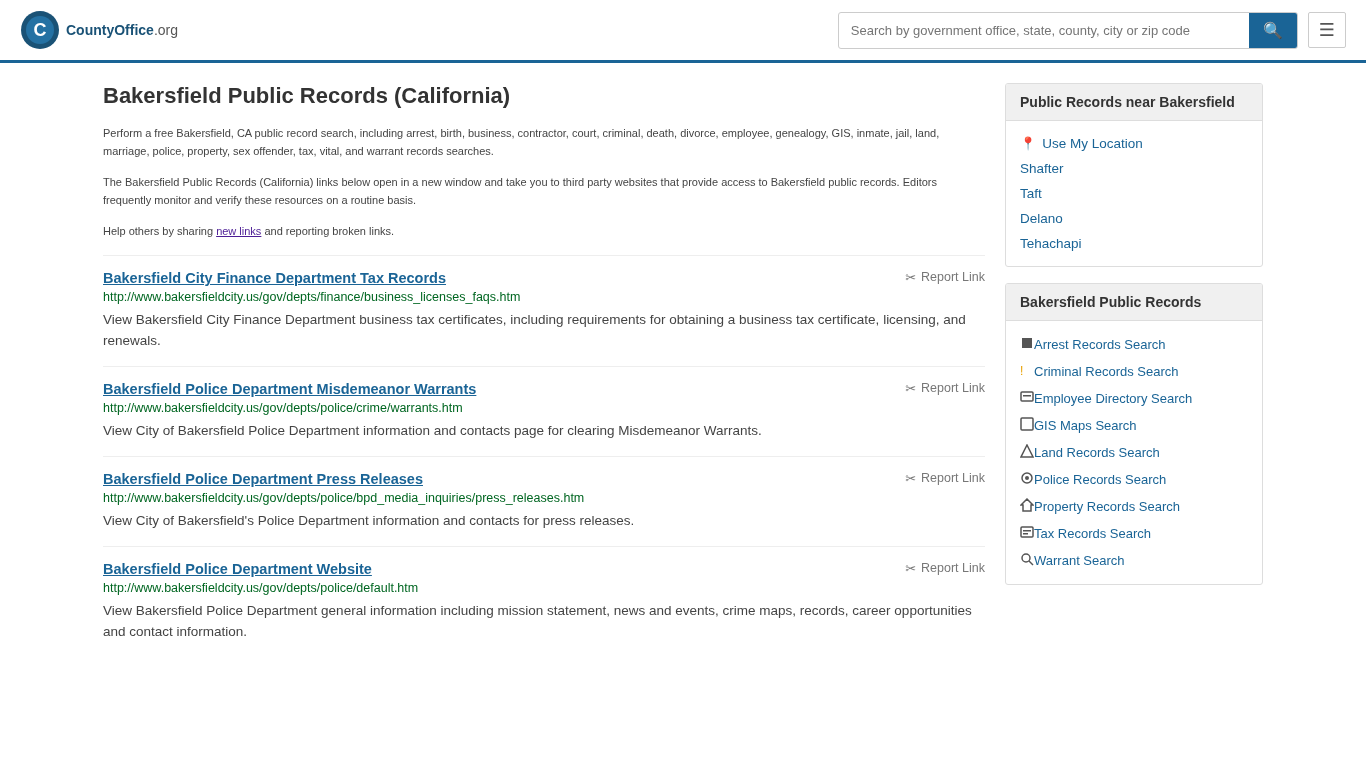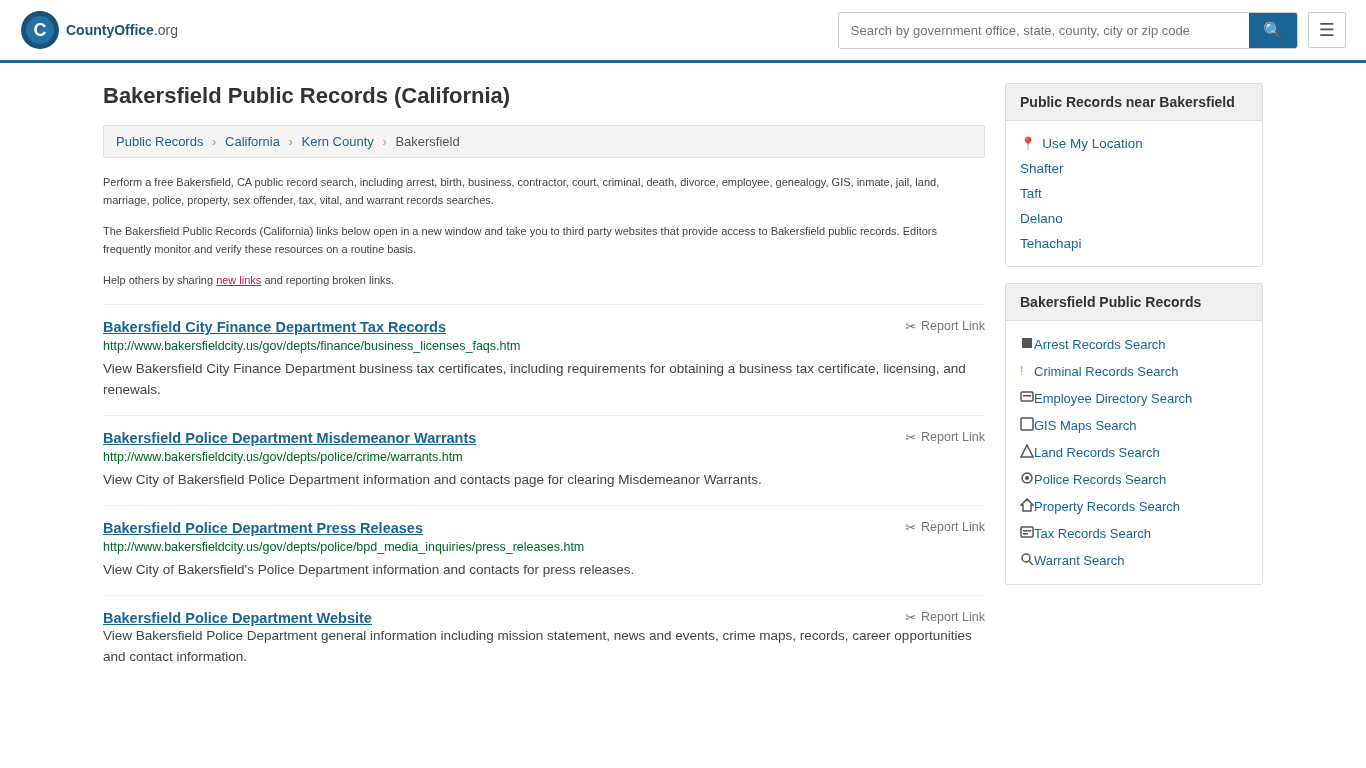--- a/index.html
+++ b/index.html
@@ -225,34 +225,25 @@
       <button id="search-btn" style="background:#1a6496;border:none;padding:8px 14px;cursor:pointer;color:#fff;font-size:16px;">🔍</button>
     </div>
     <button id="menu-btn" style="background:none;border:1px solid #ccc;cursor:pointer;font-size:18px;color:#555;padding:6px 10px;border-radius:2px;">☰</button>
   </div>
 </div>
 
 <div id="content">
   <div id="main">
     <h1 id="page-title" style="font-size:22px;font-weight:bold;color:#333;margin-bottom:16px;">Bakersfield Public Records (California)</h1>
 
-    <div id="breadcrumb" style="background:#f5f5f5;border:1px solid #e0e0e0;padding:8px 12px;font-size:13px;color:#555;margin-bottom:16px;border-radius:2px;">
-      <a style="color:#1a6496;text-decoration:none;">Public Records</a>
-      <span style="margin:0 5px;color:#999;">›</span>
-      <a style="color:#1a6496;text-decoration:none;">California</a>
-      <span style="margin:0 5px;color:#999;">›</span>
-      <a style="color:#1a6496;text-decoration:none;">Kern County</a>
-      <span style="margin:0 5px;color:#999;">›</span>
-      <span>Bakersfield</span>
-    </div>
 
     <p class="intro-text">Perform a free Bakersfield, CA public record search, including arrest, birth, business, contractor, court, criminal, death, divorce, employee, genealogy, GIS, inmate, jail, land, marriage, police, property, sex offender, tax, vital, and warrant records searches.</p>
     <p class="intro-text">The Bakersfield Public Records (California) links below open in a new window and take you to third party websites that provide access to Bakersfield public records. Editors frequently monitor and verify these resources on a routine basis.</p>
     <p class="intro-text">
-      <span>Help others by sharing </span><a style="color:#be185d;text-decoration:underline;">new links</a><span> and reporting broken links.</span>
+      <span>Help others by sharing </span><a style="color:#4c1d95;text-decoration:underline;">new links</a><span> and reporting broken links.</span>
     </p>
 
     <div id="records-list">
     <div class="record-item">
     <div class="record-header">
       <a class="record-title">Bakersfield City Finance Department Tax Records</a>
       <div class="report-link">
         <span style="font-size:13px;">✂</span>
         <span>Report Link</span>
       </div>
@@ -283,20 +274,21 @@
     <div class="record-desc">View City of Bakersfield's Police Department information and contacts for press releases.</div>
   </div>
         <div class="record-item">
     <div class="record-header">
       <a class="record-title">Bakersfield Police Department Website</a>
       <div class="report-link">
         <span style="font-size:13px;">✂</span>
         <span>Report Link</span>
       </div>
     </div>
+    <div class="record-url">http://www.bakersfieldcity.us/gov/depts/police/default.htm</div>
     <div class="record-desc">View Bakersfield Police Department general information including mission statement, news and events, crime maps, records, career opportunities and contact information.</div>
   </div>
       </div>
   </div>
 
   <div id="sidebar">
 
     <div class="sidebar-box">
       <div class="sidebar-box-title">Public Records near Bakersfield</div>
       <div class="sidebar-box-content">

